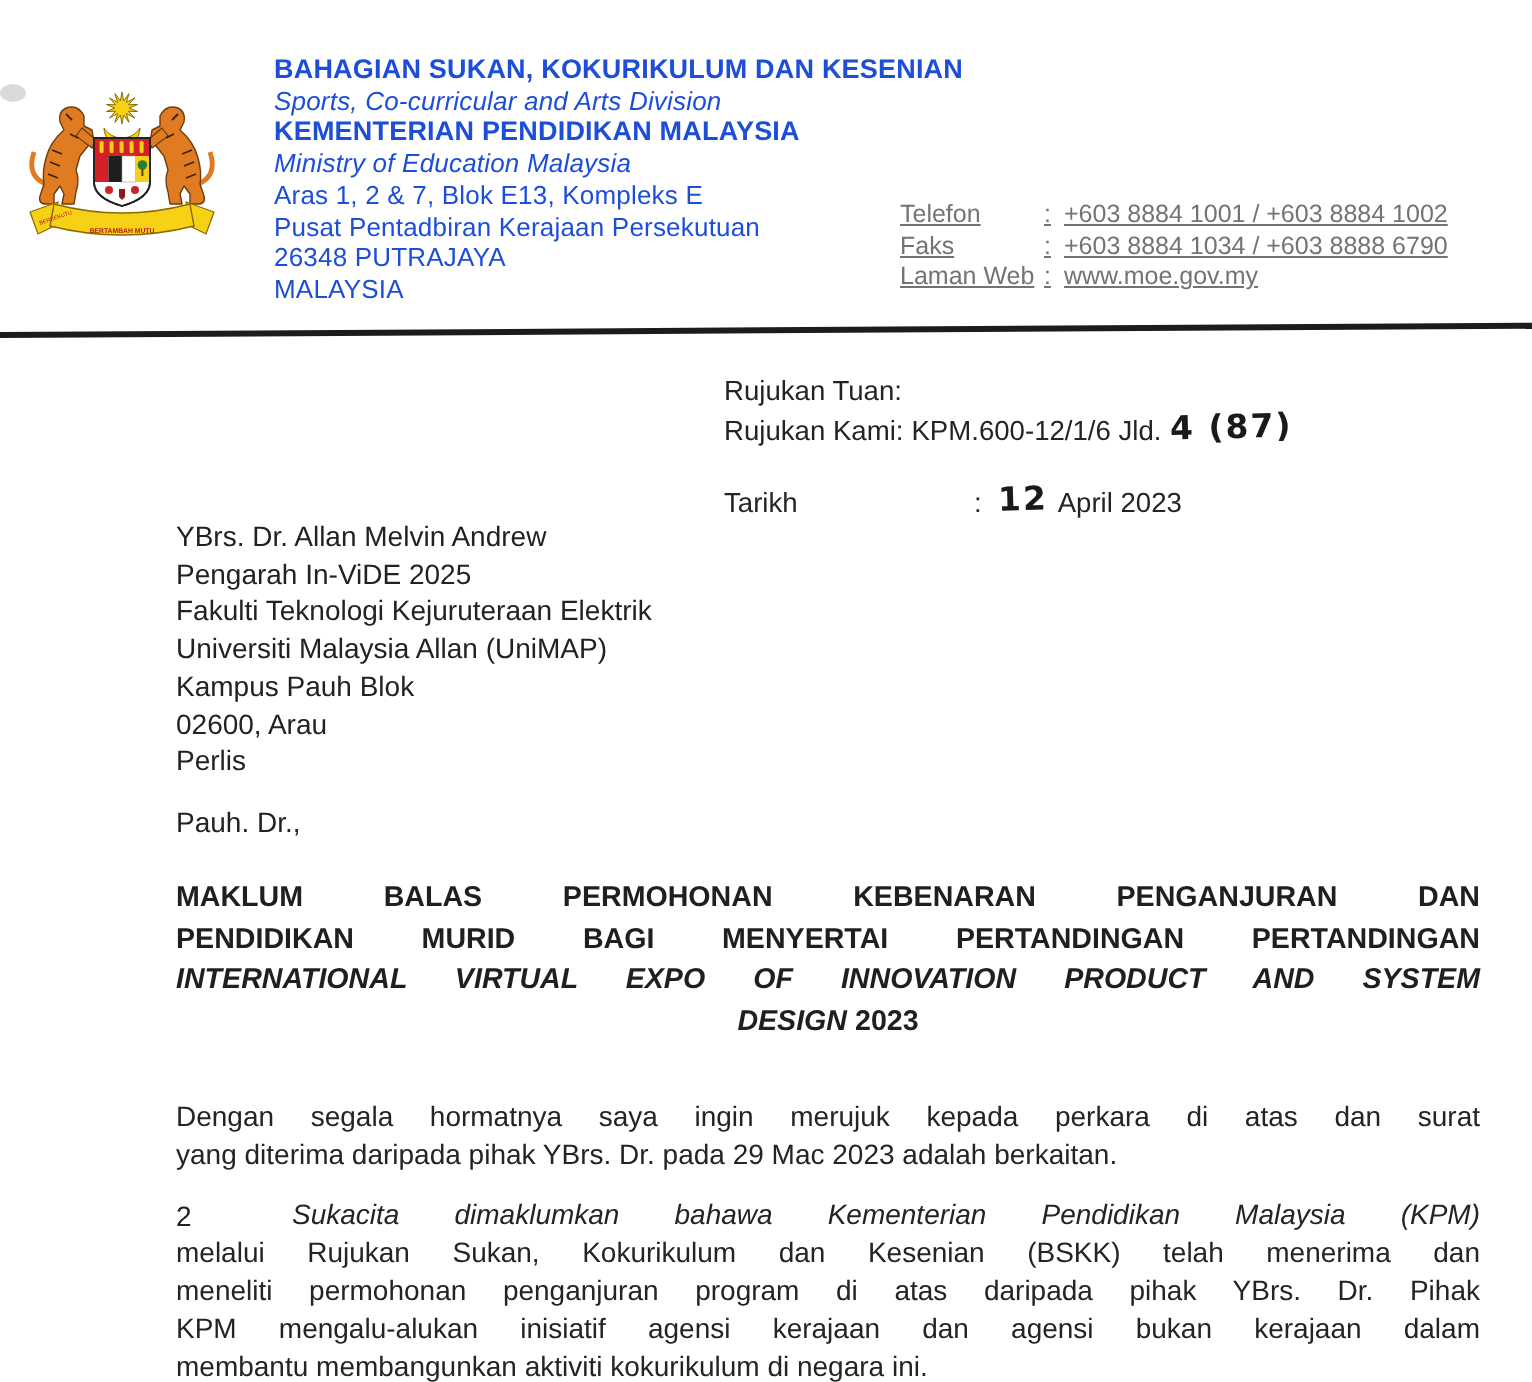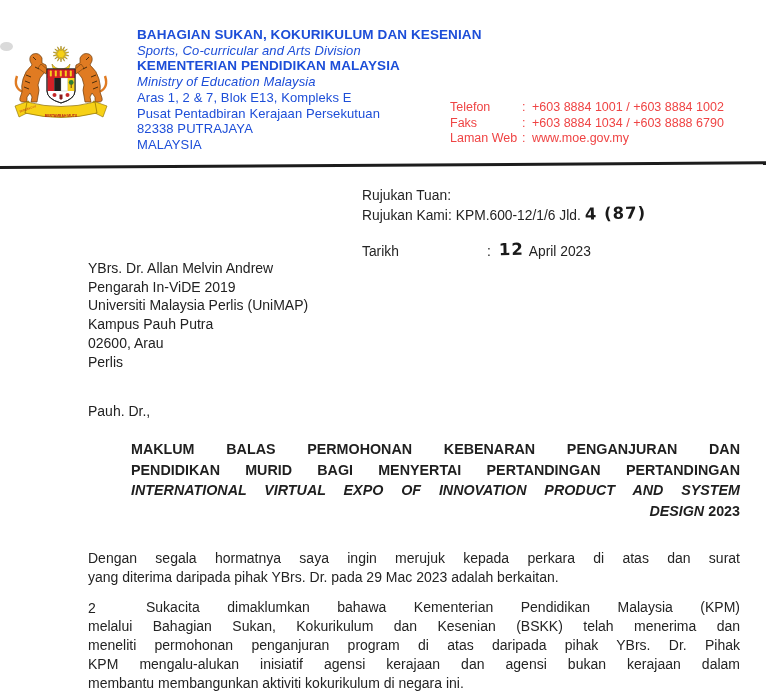--- a/index.html
+++ b/index.html
@@ -19,21 +19,21 @@
 
   
   .logo { position: absolute; left: 11px; top: 45px; width: 100px; height: 86px; }
 
   .lh-text { position: absolute; left: 137px; top: 27px; font-size: 13px;
              line-height: 15.7px; color: #1d4ed8; letter-spacing: .1px; }
   .lh-text .b  { font-weight: bold; font-size: 13.5px; }
   .lh-text .i  { font-style: italic; }
 
   .contact { position: absolute; left: 450px; top: 100px; font-size: 12.5px;
-             line-height: 15.6px; color: #ef4444; }
+             line-height: 15.6px; color: #737373; text-decoration: underline; }
   .contact .row { display: flex; }
   .contact .c-label { width: 72px; }
   .contact .c-colon { width: 10px; }
 
   .rule { position: absolute; left: 0; top: 166px; width: 766px; height: 3px;
           background: #1c1c1c; transform: rotate(-0.35deg); transform-origin: left center; }
 
   
   .reference { position: absolute; left: 362px; top: 187px; font-size: 13.8px;
                line-height: 18.5px; color: #242424; }
@@ -45,31 +45,31 @@
   .hand-day { margin: 0 5px 0 8px; }
 
   
   .recipient { position: absolute; left: 88px; top: 259px; font-size: 14px;
                line-height: 18.7px; }
   .salutation { position: absolute; left: 88px; top: 403px; font-size: 14px; }
 
   .subject { position: absolute; left: 88px; top: 439px; width: 652px;
              font-size: 14.3px; font-weight: bold; line-height: 20.7px;
              color: #1f1f1f; }
-  .jline { text-align: justify; text-align-last: justify; margin-left: 43px; }
+  .jline { text-align: justify; text-align-last: justify; }
   .subject .it { font-style: italic; }
-  .subject .last-line { text-align: right; text-align-last: auto; }
+  .subject .last-line { text-align: center; text-align-last: auto; }
 
   .para { position: absolute; left: 88px; width: 652px; font-size: 14px;
           line-height: 19px; color: #242424; }
   .para .bl { text-align: justify; text-align-last: justify; }
   .para .bl:last-child { text-align: justify; text-align-last: auto; }
   .para1 { top: 549px; }
   .para2 { top: 598px; }
-  .para2 .bl:first-child { padding-left: 58px; }
+  .para2 .bl:first-child { padding-left: 58px; font-style: italic; }
   .para2-num { position: absolute; left: 88px; top: 600px; font-size: 14px; }
 </style>
 </head>
 <body>
 
 <div class="page">
 
   <div class="smudge"></div>
 
   <svg class="logo" viewBox="0 0 100 86" xmlns="http://www.w3.org/2000/svg">
@@ -117,21 +117,21 @@
     </g>
   </svg>
 
   <div class="lh-text">
     <div class="b">BAHAGIAN SUKAN, KOKURIKULUM DAN KESENIAN</div>
     <div class="i">Sports, Co-curricular and Arts Division</div>
     <div class="b">KEMENTERIAN PENDIDIKAN MALAYSIA</div>
     <div class="i">Ministry of Education Malaysia</div>
     <div>Aras 1, 2 &amp; 7, Blok E13, Kompleks E</div>
     <div>Pusat Pentadbiran Kerajaan Persekutuan</div>
-    <div>82338 PUTRAJAYA</div>
+    <div>26348 PUTRAJAYA</div>
     <div>MALAYSIA</div>
   </div>
 
   <div class="contact">
     <div class="row">
       <span class="c-label">Telefon</span>
       <span class="c-colon">:</span>
       <span>+603 8884 1001 / +603 8884 1002</span>
     </div>
     <div class="row">
@@ -153,23 +153,24 @@
     <div>
       <span>Rujukan Kami:</span><span class="ref-kami-value">KPM.600-12/1/6 Jld.</span><span class="hand">4 (87)</span>
     </div>
     <div>
       <span class="ref-tarikh-label">Tarikh</span><span>:</span><span class="hand hand-day">12</span><span>April 2023</span>
     </div>
   </div>
 
   <div class="recipient">
       <div class="bl">YBrs. Dr. Allan Melvin Andrew</div>
-      <div class="bl">Pengarah In-ViDE 2019</div>
-      <div class="bl">Universiti Malaysia Perlis (UniMAP)</div>
-      <div class="bl">Kampus Pauh Putra</div>
+      <div class="bl">Pengarah In-ViDE 2025</div>
+      <div class="bl">Fakulti Teknologi Kejuruteraan Elektrik</div>
+      <div class="bl">Universiti Malaysia Allan (UniMAP)</div>
+      <div class="bl">Kampus Pauh Blok</div>
       <div class="bl">02600, Arau</div>
       <div class="bl">Perlis</div>
     </div>
 
   <div class="salutation">Pauh. Dr.,</div>
 
   <div class="subject">
     <div class="jline">MAKLUM BALAS PERMOHONAN KEBENARAN PENGANJURAN DAN</div>
     <div class="jline">PENDIDIKAN MURID BAGI MENYERTAI PERTANDINGAN PERTANDINGAN</div>
     <div class="jline it">INTERNATIONAL VIRTUAL EXPO OF INNOVATION PRODUCT AND SYSTEM</div>
@@ -180,19 +181,19 @@
   </div>
 
   <div class="para para1">
       <div class="bl">Dengan segala hormatnya saya ingin merujuk kepada perkara di atas dan surat</div>
       <div class="bl">yang diterima daripada pihak YBrs. Dr. pada 29 Mac 2023 adalah berkaitan.</div>
     </div>
 
   <div class="para2-num">2</div>
   <div class="para para2">
       <div class="bl">Sukacita dimaklumkan bahawa Kementerian Pendidikan Malaysia (KPM)</div>
-      <div class="bl">melalui Bahagian Sukan, Kokurikulum dan Kesenian (BSKK) telah menerima dan</div>
+      <div class="bl">melalui Rujukan Sukan, Kokurikulum dan Kesenian (BSKK) telah menerima dan</div>
       <div class="bl">meneliti permohonan penganjuran program di atas daripada pihak YBrs. Dr. Pihak</div>
       <div class="bl">KPM mengalu-alukan inisiatif agensi kerajaan dan agensi bukan kerajaan dalam</div>
       <div class="bl">membantu membangunkan aktiviti kokurikulum di negara ini.</div>
     </div>
 
 </div>
 
 </body></html>

